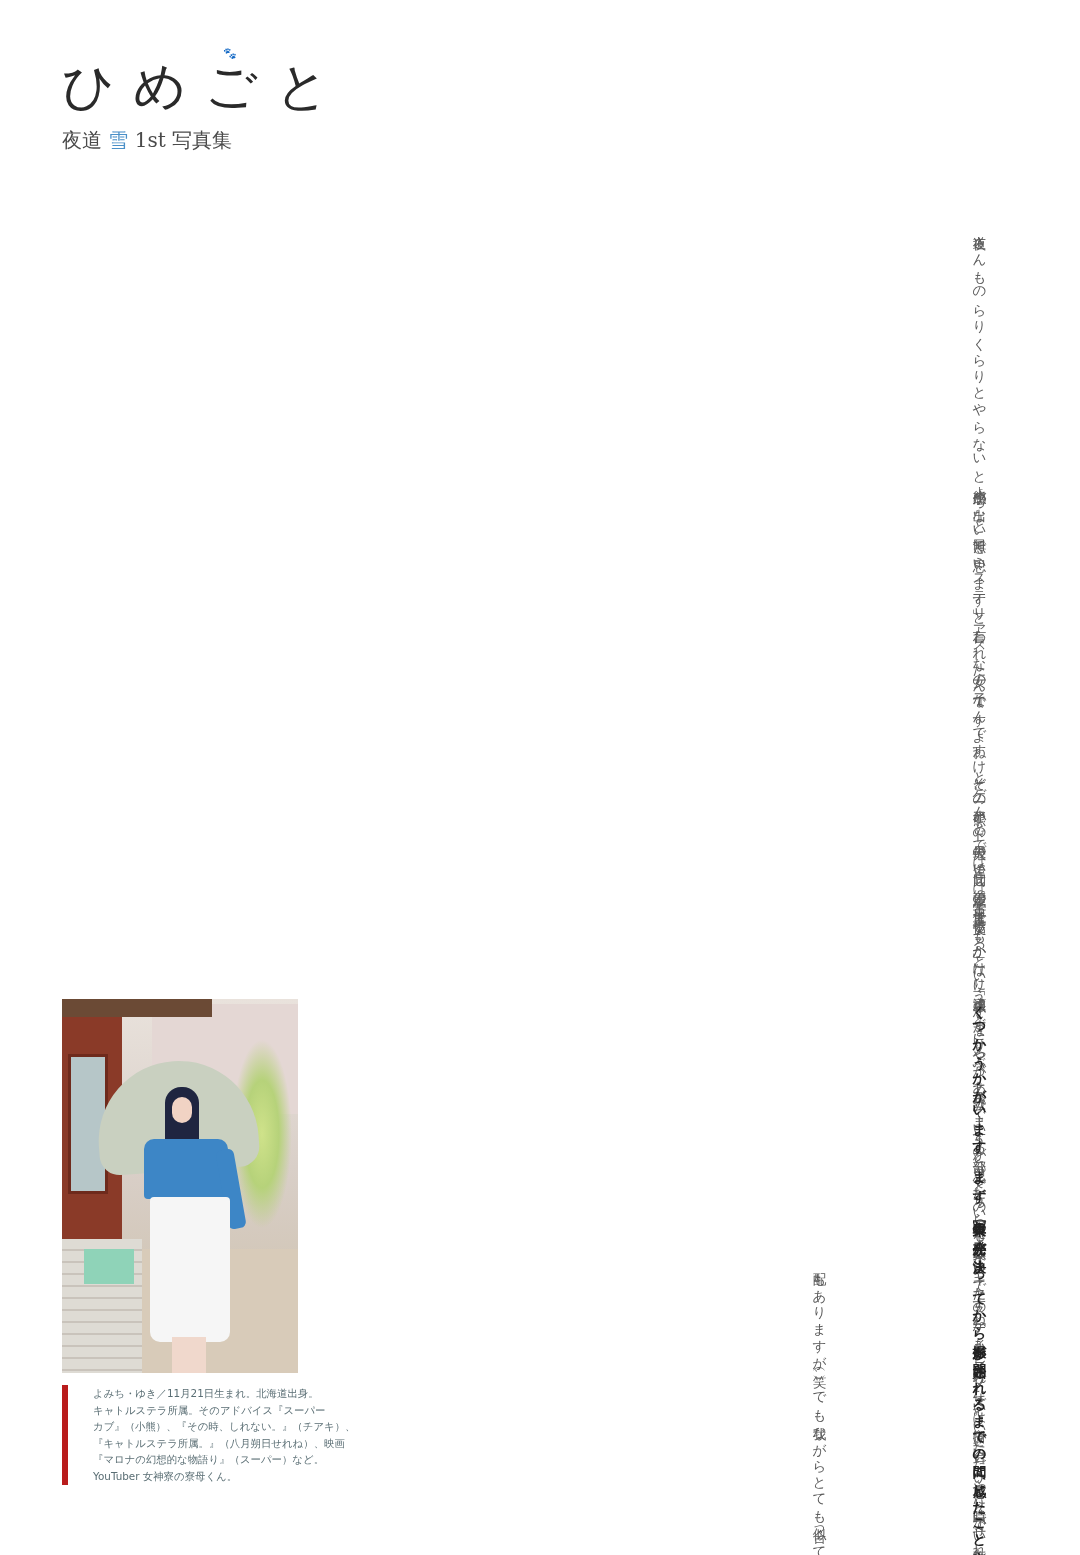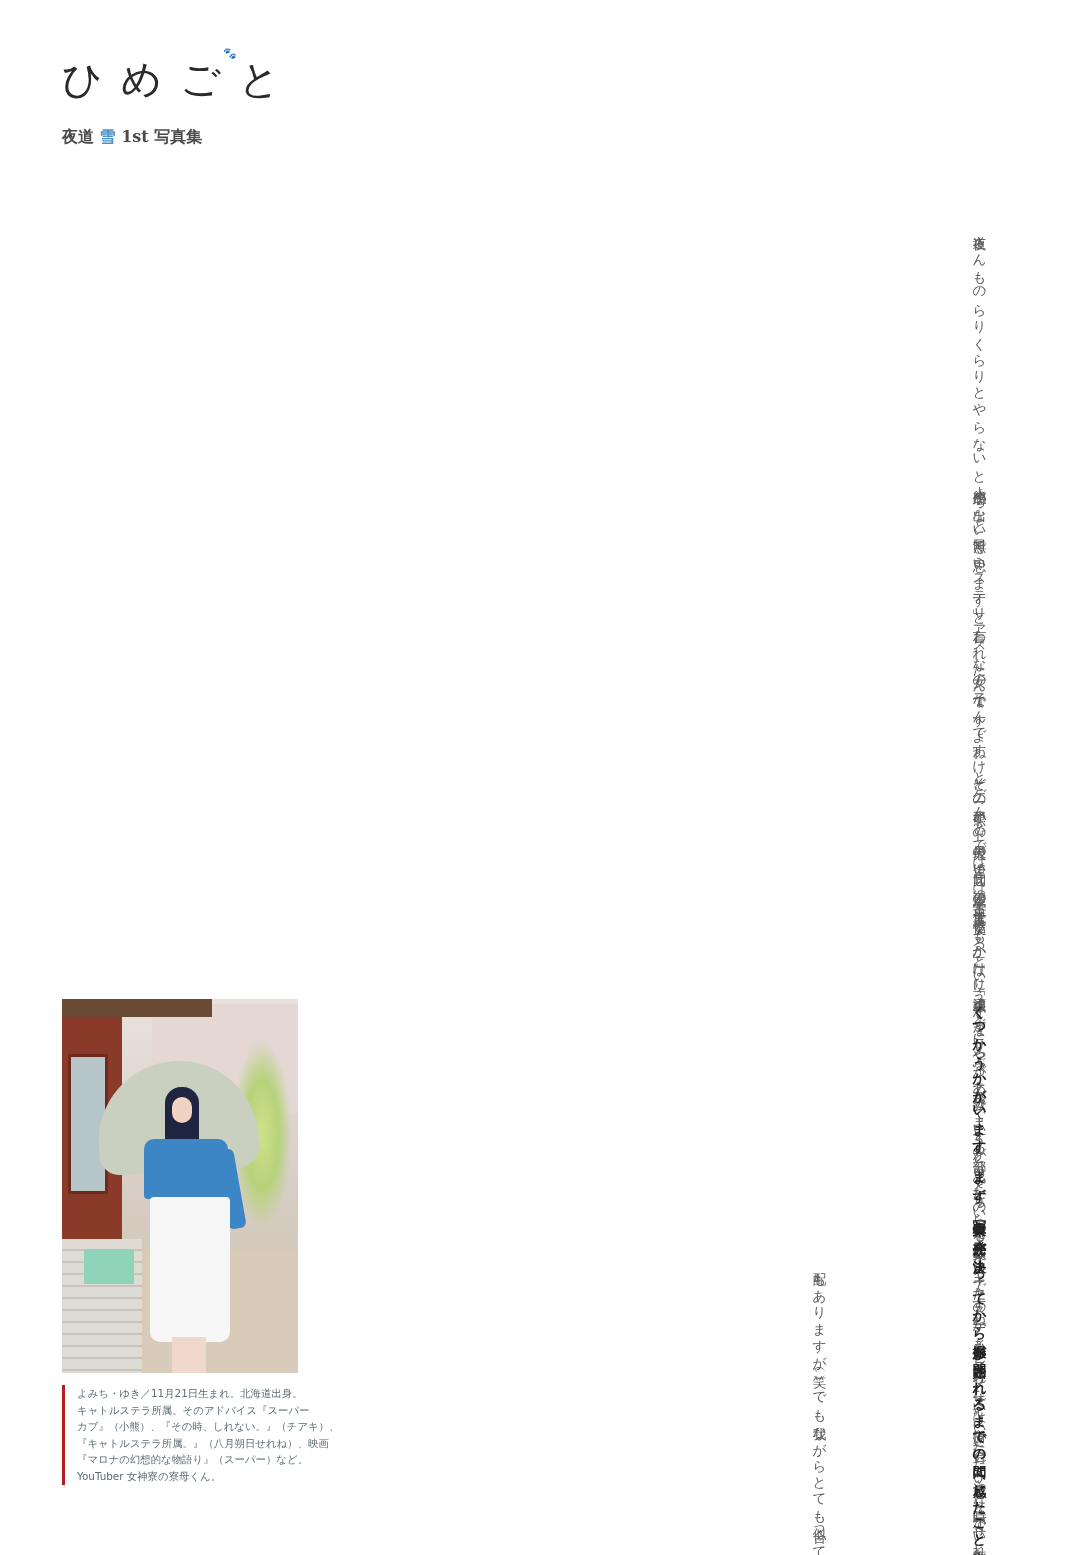--- a/index.html
+++ b/index.html
@@ -1,22 +1,22 @@
 <!DOCTYPE html>
 <html><head>
 <meta charset="utf-8">
 <style>
   html,body{margin:0;padding:0;background:#ffffff;}
   body{width:1080px;height:1555px;position:relative;overflow:hidden;
        font-family:"DejaVu Sans","Liberation Sans",sans-serif;color:#4a4a4a;}
-  .title{position:absolute;left:62px;top:52px;font-size:40px;letter-spacing:18px;
+  .title{position:absolute;left:62px;top:52px;font-size:52px;letter-spacing:18px;
          color:#2a2a2a;font-family:Liberation Mono, monospace;font-weight:300;}
   .paws{position:absolute;left:223px;top:47px;font-size:11px;color:#333;letter-spacing:1px;}
-  .subtitle{position:absolute;left:62px;top:127px;font-size:16px;color:#4a4a4a;
-            font-family:"DejaVu Serif","Liberation Serif",serif;font-weight:bold;}
+  .subtitle{position:absolute;left:62px;top:127px;font-size:20px;color:#4a4a4a;
+            font-family:"DejaVu Serif","Liberation Serif",serif;}
   .subtitle .accent{color:#4a90c8;}
   .band{position:absolute;writing-mode:vertical-rl;display:flex;flex-direction:row;}
   .col{width:20.4px;font-size:13.6px;line-height:20.4px;white-space:nowrap;letter-spacing:1.2px;
        color:#5a5a5a;}
   .col.q{color:#222;font-weight:bold;}
   .col.gap{width:8px;}
   .photo{position:absolute;left:62px;top:999px;width:236px;height:374px;overflow:hidden;
          background:linear-gradient(180deg,#e9e2dc 0%,#d9cfc8 45%,#cbbfa8 100%);}
   .photo .house{position:absolute;left:0;top:0;width:60px;height:240px;background:#8a3a28;}
   .photo .win{position:absolute;left:6px;top:55px;width:40px;height:140px;background:#b6c6c8;
@@ -31,21 +31,21 @@
   .photo .pool{position:absolute;left:22px;top:250px;width:50px;height:35px;background:#8fd3b8;}
   .photo .umbrella{position:absolute;left:35px;top:62px;width:160px;height:110px;background:#c9d0c0;
                    border-radius:80px 80px 20px 20px;transform:rotate(-4deg);}
   .photo .hair{position:absolute;left:103px;top:88px;width:34px;height:60px;background:#1f2540;
                border-radius:16px 16px 6px 6px;}
   .photo .face{position:absolute;left:110px;top:98px;width:20px;height:26px;background:#f1d3c4;border-radius:10px;}
   .photo .blouse{position:absolute;left:82px;top:140px;width:84px;height:60px;background:#3d86c6;border-radius:10px 10px 4px 4px;}
   .photo .arm{position:absolute;left:160px;top:150px;width:18px;height:80px;background:#3d86c6;border-radius:6px;transform:rotate(-10deg);}
   .photo .skirt{position:absolute;left:88px;top:198px;width:80px;height:145px;background:#f6f6f6;border-radius:4px 4px 10px 10px;}
   .photo .legs{position:absolute;left:110px;top:338px;width:34px;height:36px;background:#f0d8cc;}
-  .caption{position:absolute;left:62px;top:1385px;width:245px;padding-left:12px;border-left:3px solid #b91c1c;
+  .caption{position:absolute;left:62px;top:1385px;width:245px;padding-left:25px;border-left:6px solid #b91c1c;
            font-size:10.4px;line-height:16.6px;color:#5a6e74;}
   .caption p{margin:0;white-space:nowrap;}
 </style>
 </head>
 <body>
 
 <div class="title">ひめごと</div>
 <div class="paws">🐾</div>
 <div class="subtitle">
   <span>夜道</span>

